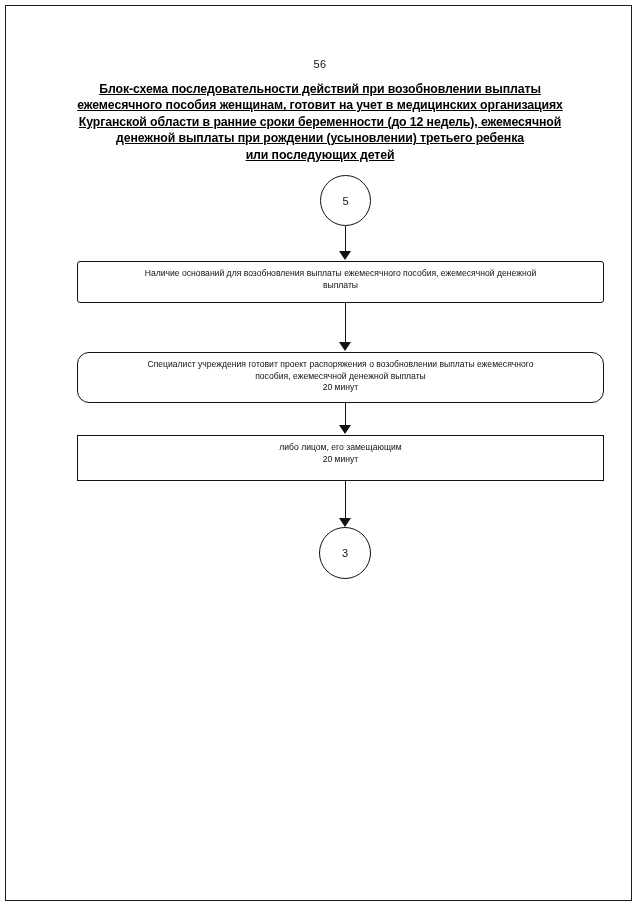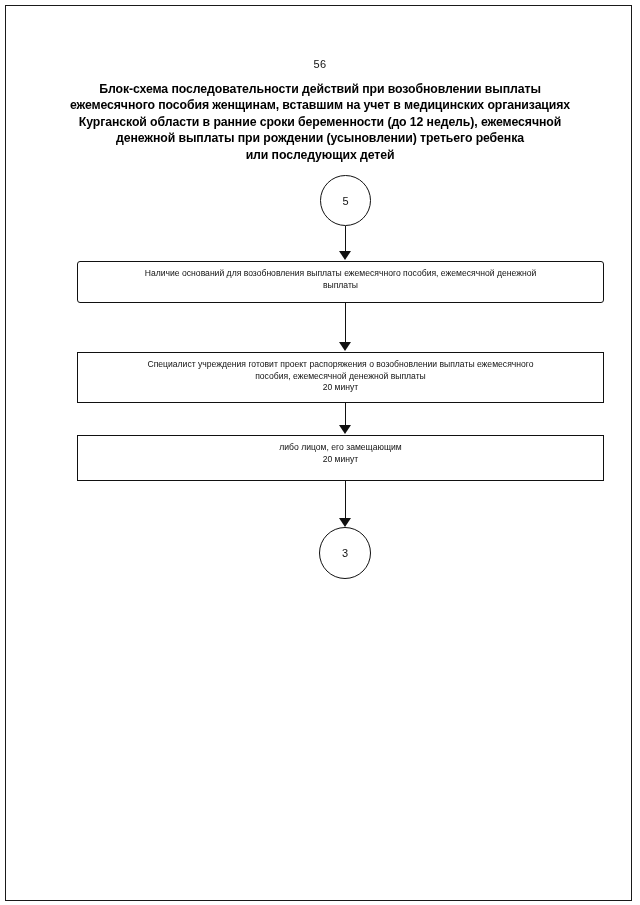--- a/index.html
+++ b/index.html
@@ -52,21 +52,21 @@
     left: 68px;
     top: 81px;
     width: 504px;
     text-align: center;
     font-size: 12.3px;
     font-weight: bold;
     line-height: 16.4px;
     color: #000;
     letter-spacing: -0.1px;
   }
-  #doc-title .tline { display: block; white-space: nowrap; }
+  #doc-title .tline { display: block; white-space: nowrap; text-decoration: underline; }
 
   
   .node-circle {
     position: absolute;
     border: 1.2px solid #111;
     border-radius: 50%;
     box-sizing: border-box;
     display: flex;
     align-items: center;
     justify-content: center;
@@ -108,42 +108,42 @@
 <body>
 
 <div id="page">
 
   <div id="page-frame"></div>
 
   <div id="page-number">56</div>
 
   <div id="doc-title">
     <span class="tline">Блок-схема последовательности действий при возобновлении выплаты</span>
-    <span class="tline">ежемесячного пособия женщинам, вставшим на учет в медицинских организациях</span>
+    <span class="tline">ежемесячного пособия женщинам, готовит на учет в медицинских организациях</span>
     <span class="tline">Курганской области в ранние сроки беременности (до 12 недель), ежемесячной</span>
     <span class="tline">денежной выплаты при рождении (усыновлении) третьего ребенка</span>
     <span class="tline">или последующих детей</span>
   </div>
 
   <div class="node-circle" style="left:320px; top:175px; width:51px; height:51px;">
     <span>5</span>
   </div>
 
   <div class="connector" style="left:345px; top:226px; height:27px;"></div>
   <div class="arrowhead" style="left:339px; top:251px;"></div>
 
   <div class="node-box rounded" style="left:77px; top:261px; width:527px; height:42px;">
     <span class="bline">Наличие оснований для возобновления выплаты ежемесячного пособия, ежемесячной денежной</span>
     <span class="bline">выплаты</span>
   </div>
 
   <div class="connector" style="left:345px; top:303px; height:39px;"></div>
   <div class="arrowhead" style="left:339px; top:342px;"></div>
 
-  <div class="node-box" style="left:77px; top:352px; width:527px; height:51px;">
+  <div class="node-box" style="left:77px; top:352px; width:527px; height:51px;border-radius:12px;">
     <span class="bline">Специалист учреждения готовит проект распоряжения о возобновлении выплаты ежемесячного</span>
     <span class="bline">пособия, ежемесячной денежной выплаты</span>
     <span class="bline">20 минут</span>
   </div>
 
   <div class="connector" style="left:345px; top:403px; height:23px;"></div>
   <div class="arrowhead" style="left:339px; top:425px;"></div>
 
   <div class="node-box" style="left:77px; top:435px; width:527px; height:46px;">
     <span class="bline">либо лицом, его замещающим</span>

